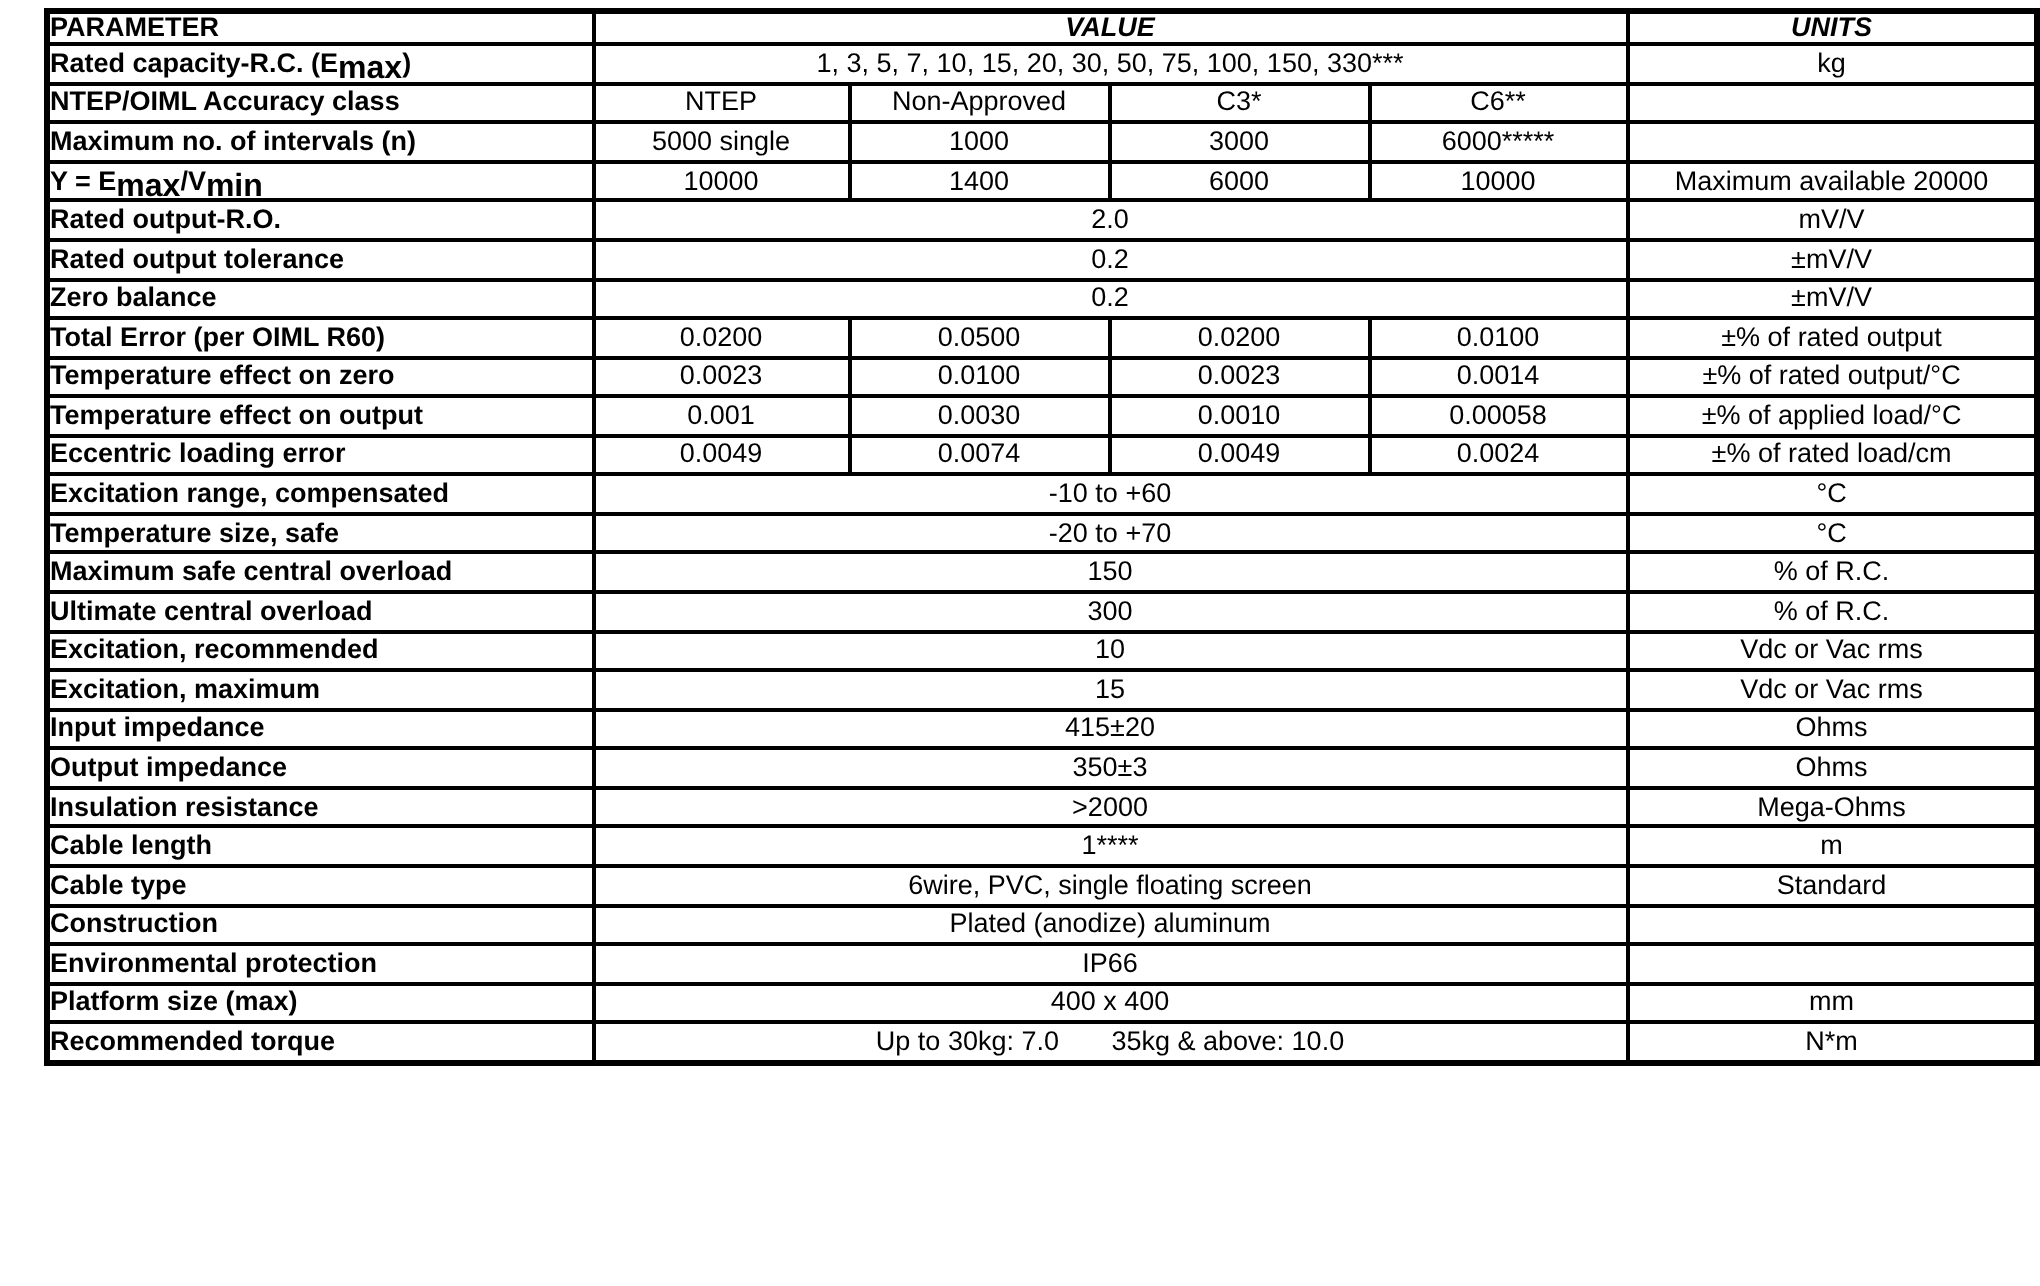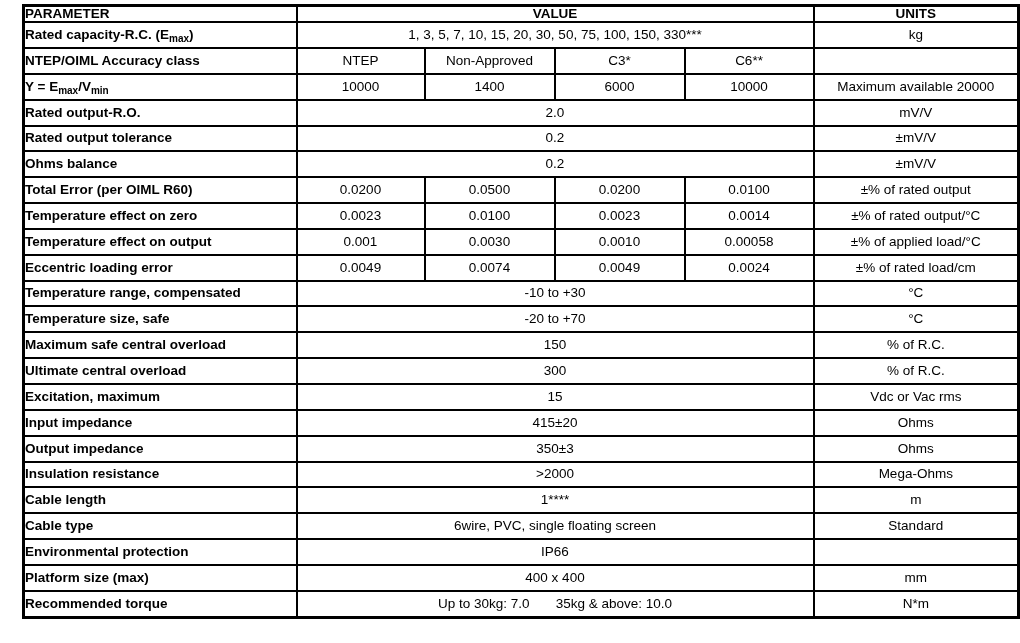--- a/index.html
+++ b/index.html
@@ -16,50 +16,51 @@
   }
   .sheet {
     position: absolute;
     left: 22px;
     top: 4px;
   }
   table.spec {
     border-collapse: collapse;
     table-layout: fixed;
     width: 995px;
-    height: 615px;
+    height: 529px;
     border: 3px solid #000000;
   }
   table.spec td, table.spec th {
     border: 2px solid #000000;
     padding: 0;
     font-size: 13.5px;
     color: #000000;
     white-space: nowrap;
     overflow: hidden;
     line-height: 1.05;
   }
   th.param, td.param {
     text-align: left;
     padding-left: 7px;
     font-weight: bold;
   }
   th.val, th.units {
     text-align: center;
     font-weight: bold;
+    font-style: italic;
   }
   td.val, td.units {
     text-align: center;
     font-weight: normal;
   }
   tr.subhead td.val {
     font-weight: normal;
   }
   td.param sub, td.param sub * {
-    font-size: 10px;
+    font-size: 16px;
   }
   sub { vertical-align: -3px; line-height: 0; }
 </style>
 </head>
 <body>
 
 <div class="sheet">
   <table class="spec">
     <colgroup>
       <col style="width:273px">
@@ -84,39 +85,47 @@
         </tr>
         <tr class="subhead">
           <td class="param">NTEP/OIML Accuracy class</td>
           <td class="val">NTEP</td>
           <td class="val">Non-Approved</td>
           <td class="val">C3*</td>
           <td class="val">C6**</td>
           <td class="units"></td>
         </tr>
         <tr>
+          <td class="param">Maximum no. of intervals (n)</td>
+          <td class="val">5000 single</td>
+          <td class="val">1000</td>
+          <td class="val">3000</td>
+          <td class="val">6000*****</td>
+          <td class="units"></td>
+        </tr>
+        <tr>
           <td class="param">Y = E<sub>max</sub>/V<sub>min</sub></td>
           <td class="val">10000</td>
           <td class="val">1400</td>
           <td class="val">6000</td>
           <td class="val">10000</td>
           <td class="units">Maximum available 20000</td>
         </tr>
         <tr>
           <td class="param">Rated output-R.O.</td>
           <td class="val" colspan="4">2.0</td>
           <td class="units">mV/V</td>
         </tr>
         <tr>
           <td class="param">Rated output tolerance</td>
           <td class="val" colspan="4">0.2</td>
           <td class="units">±mV/V</td>
         </tr>
         <tr>
-          <td class="param">Ohms balance</td>
+          <td class="param">Zero balance</td>
           <td class="val" colspan="4">0.2</td>
           <td class="units">±mV/V</td>
         </tr>
         <tr>
           <td class="param">Total Error (per OIML R60)</td>
           <td class="val">0.0200</td>
           <td class="val">0.0500</td>
           <td class="val">0.0200</td>
           <td class="val">0.0100</td>
           <td class="units">±% of rated output</td>
@@ -139,40 +148,45 @@
         </tr>
         <tr>
           <td class="param">Eccentric loading error</td>
           <td class="val">0.0049</td>
           <td class="val">0.0074</td>
           <td class="val">0.0049</td>
           <td class="val">0.0024</td>
           <td class="units">±% of rated load/cm</td>
         </tr>
         <tr>
-          <td class="param">Temperature range, compensated</td>
-          <td class="val" colspan="4">-10 to +30</td>
+          <td class="param">Excitation range, compensated</td>
+          <td class="val" colspan="4">-10 to +60</td>
           <td class="units">°C</td>
         </tr>
         <tr>
           <td class="param">Temperature size, safe</td>
           <td class="val" colspan="4">-20 to +70</td>
           <td class="units">°C</td>
         </tr>
         <tr>
           <td class="param">Maximum safe central overload</td>
           <td class="val" colspan="4">150</td>
           <td class="units">% of R.C.</td>
         </tr>
         <tr>
           <td class="param">Ultimate central overload</td>
           <td class="val" colspan="4">300</td>
           <td class="units">% of R.C.</td>
         </tr>
         <tr>
+          <td class="param">Excitation, recommended</td>
+          <td class="val" colspan="4">10</td>
+          <td class="units">Vdc or Vac rms</td>
+        </tr>
+        <tr>
           <td class="param">Excitation, maximum</td>
           <td class="val" colspan="4">15</td>
           <td class="units">Vdc or Vac rms</td>
         </tr>
         <tr>
           <td class="param">Input impedance</td>
           <td class="val" colspan="4">415±20</td>
           <td class="units">Ohms</td>
         </tr>
         <tr>
@@ -187,20 +201,25 @@
         </tr>
         <tr>
           <td class="param">Cable length</td>
           <td class="val" colspan="4">1****</td>
           <td class="units">m</td>
         </tr>
         <tr>
           <td class="param">Cable type</td>
           <td class="val" colspan="4">6wire, PVC, single floating screen</td>
           <td class="units">Standard</td>
+        </tr>
+        <tr>
+          <td class="param">Construction</td>
+          <td class="val" colspan="4">Plated (anodize) aluminum</td>
+          <td class="units"></td>
         </tr>
         <tr>
           <td class="param">Environmental protection</td>
           <td class="val" colspan="4">IP66</td>
           <td class="units"></td>
         </tr>
         <tr>
           <td class="param">Platform size (max)</td>
           <td class="val" colspan="4">400 x 400</td>
           <td class="units">mm</td>

